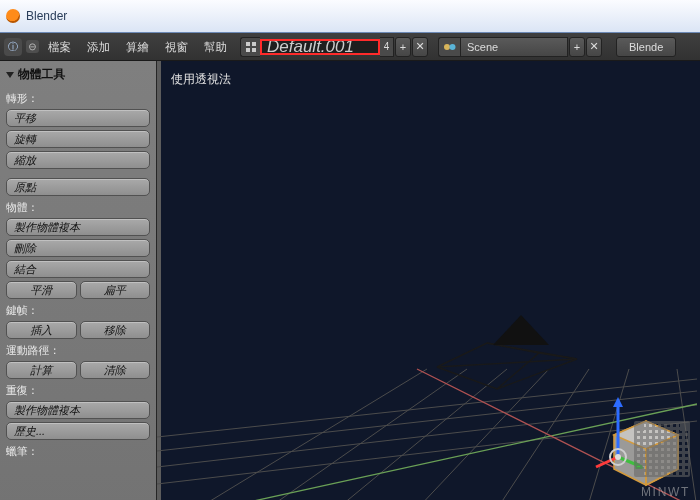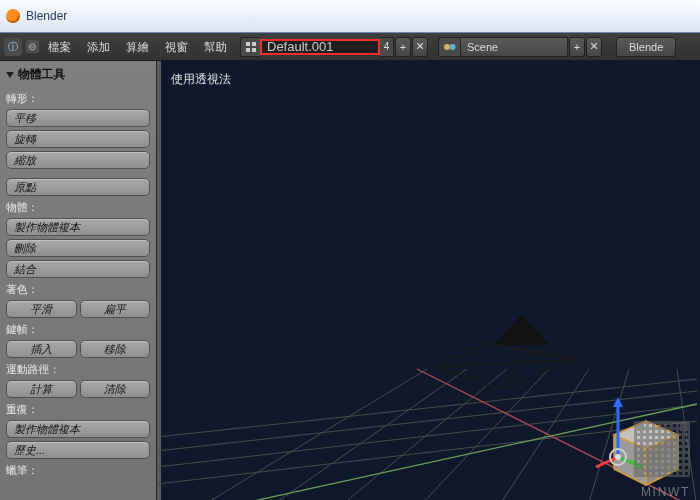--- a/index.html
+++ b/index.html
@@ -6,21 +6,21 @@
   html, body { width: 700px; height: 500px; overflow: hidden; background: #333; }
   .titlebar { height: 24px; background: linear-gradient(#fbfcff,#dbe5f5); border-bottom: 1px solid #6c89b6; display: flex; align-items: center; padding: 16px 6px; gap: 6px; font-size: 12px; color: #2a3e5a; }
   .blender-logo { width: 14px; height: 14px; background: radial-gradient(circle at 45% 40%, #fe8b1a 55%, #b85600 60%); border-radius: 50%; position: relative; }
   .topmenu { height: 28px; background: linear-gradient(#3f3f3f,#323232); display: flex; align-items: center; padding: 0 4px; gap: 2px; font-size: 11.5px; color: #ddd; border-bottom: 1px solid #1a1a1a; }
   .info-icon { width: 18px; height: 18px; border-radius: 4px; background: #4a4a4a; display: inline-flex; align-items: center; justify-content: center; font-size: 10px; color: #b9d7ff; margin-right: 2px; }
   .mi-collapse { width: 13px; height: 13px; border-radius: 3px; background: #4e4e4e; display: inline-flex; align-items: center; justify-content: center; color: #bbb; font-size: 10px; }
   .menuword { padding: 0 7px; line-height: 28px; cursor: default; }
   .data-chooser { display: flex; align-items: center; height: 20px; margin-left: 4px; }
   .dc-icon { width: 20px; height: 20px; background: #4a4a4a; border: 1px solid #222; border-right: none; border-radius: 3px 0 0 3px; display: flex; align-items: center; justify-content: center; }
   .dc-icon svg { width: 12px; height: 12px; }
-  .dc-input { width: 120px; height: 16px; background: #1e1e1e; color: #ccc; border: 2px solid #ff2b2b; font-size: 13px; padding: 0 5px; outline: none; }
+  .dc-input { width: 120px; height: 16px; background: #1e1e1e; color: #ccc; border: 2px solid #ff2b2b; font-size: 17px; padding: 0 5px; outline: none; font-style: italic; }
   .dc-num { width: 14px; height: 20px; background: #4a4a4a; border: 1px solid #222; border-left: none; display: flex; align-items: center; justify-content: center; font-size: 10px; color: #ddd; }
   .mini-btn { width: 16px; height: 20px; background: linear-gradient(#5a5a5a,#464646); border: 1px solid #222; display: flex; align-items: center; justify-content: center; color: #ddd; font-size: 11px; margin-left: 1px; border-radius: 3px; }
   .scene-chooser { display:flex; align-items:flex-end; height:20px; margin-left:8px; }
   .sc-icon { width:22px; height:20px; background:#4a4a4a; border:1px solid #222; border-right:none; border-radius:3px 0 0 3px; display:flex; align-items:center; justify-content:center; }
   .sc-input { width:108px; height:20px; background:linear-gradient(#5a5a5a,#464646); color:#ddd; border:1px solid #222; font-size:11px; padding:0 6px; border-radius:0; }
   .render-chooser { margin-left:12px; height:20px; background:linear-gradient(#5a5a5a,#464646); color:#ddd; border:1px solid #222; border-radius:3px; font-size:11px; padding:0 12px; display:flex; align-items:center; }
   .body { display:flex; height: calc(500px - 24px - 28px); }
   .sidebar { width:157px; background:linear-gradient(#7f7f7f,#737373); border-right:1px solid #262626; padding:4px 6px; overflow:hidden; font-size:11.5px; color:#e8e8e8; display:flex; flex-direction:column; gap:3px; }
   .panel-head { display:flex; align-items:center; gap:4px; font-weight:bold; color:#111; font-size:11.8px; margin:2px 0 4px; }
   .tri { display:inline-block; width:0; height:0; border-left:4px solid transparent; border-right:4px solid transparent; border-top:6px solid #222; }
@@ -105,21 +105,20 @@
     <div class="tool-btn">旋轉</div>
     <div class="tool-btn">縮放</div>
 
     <div class="tool-btn" style="margin-top:6px">原點</div>
 
     <div class="label">物體：</div>
     <div class="tool-btn">製作物體複本</div>
     <div class="tool-btn">刪除</div>
     <div class="tool-btn">結合</div>
 
-    <div class="label">著色：</div>
     <div class="btn-row">
       <div class="tool-btn">平滑</div>
       <div class="tool-btn">扁平</div>
     </div>
 
     <div class="label">鍵帧：</div>
     <div class="btn-row">
       <div class="tool-btn">插入</div>
       <div class="tool-btn">移除</div>
     </div>

